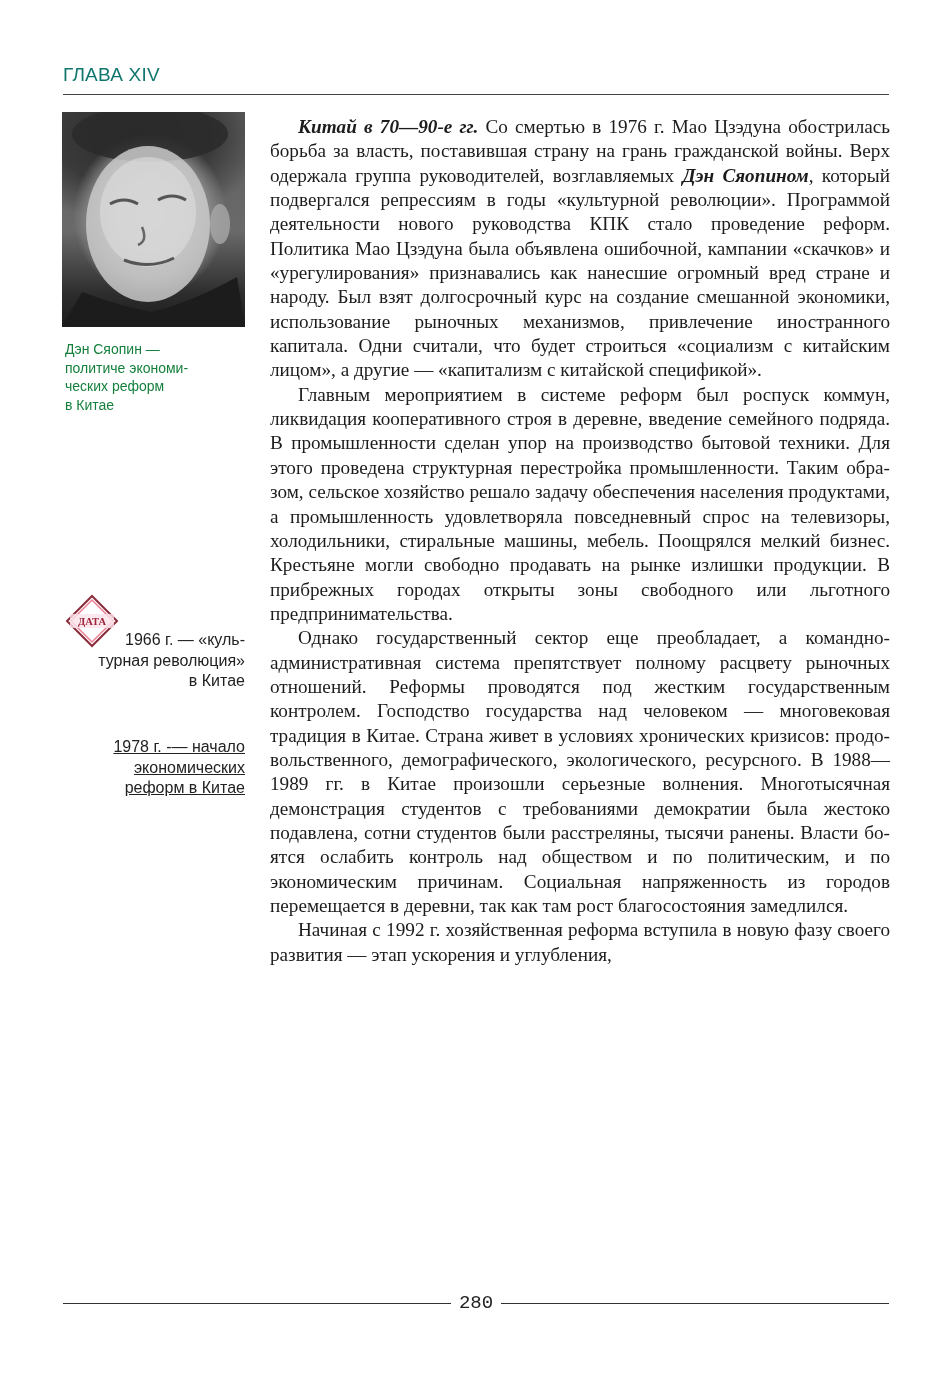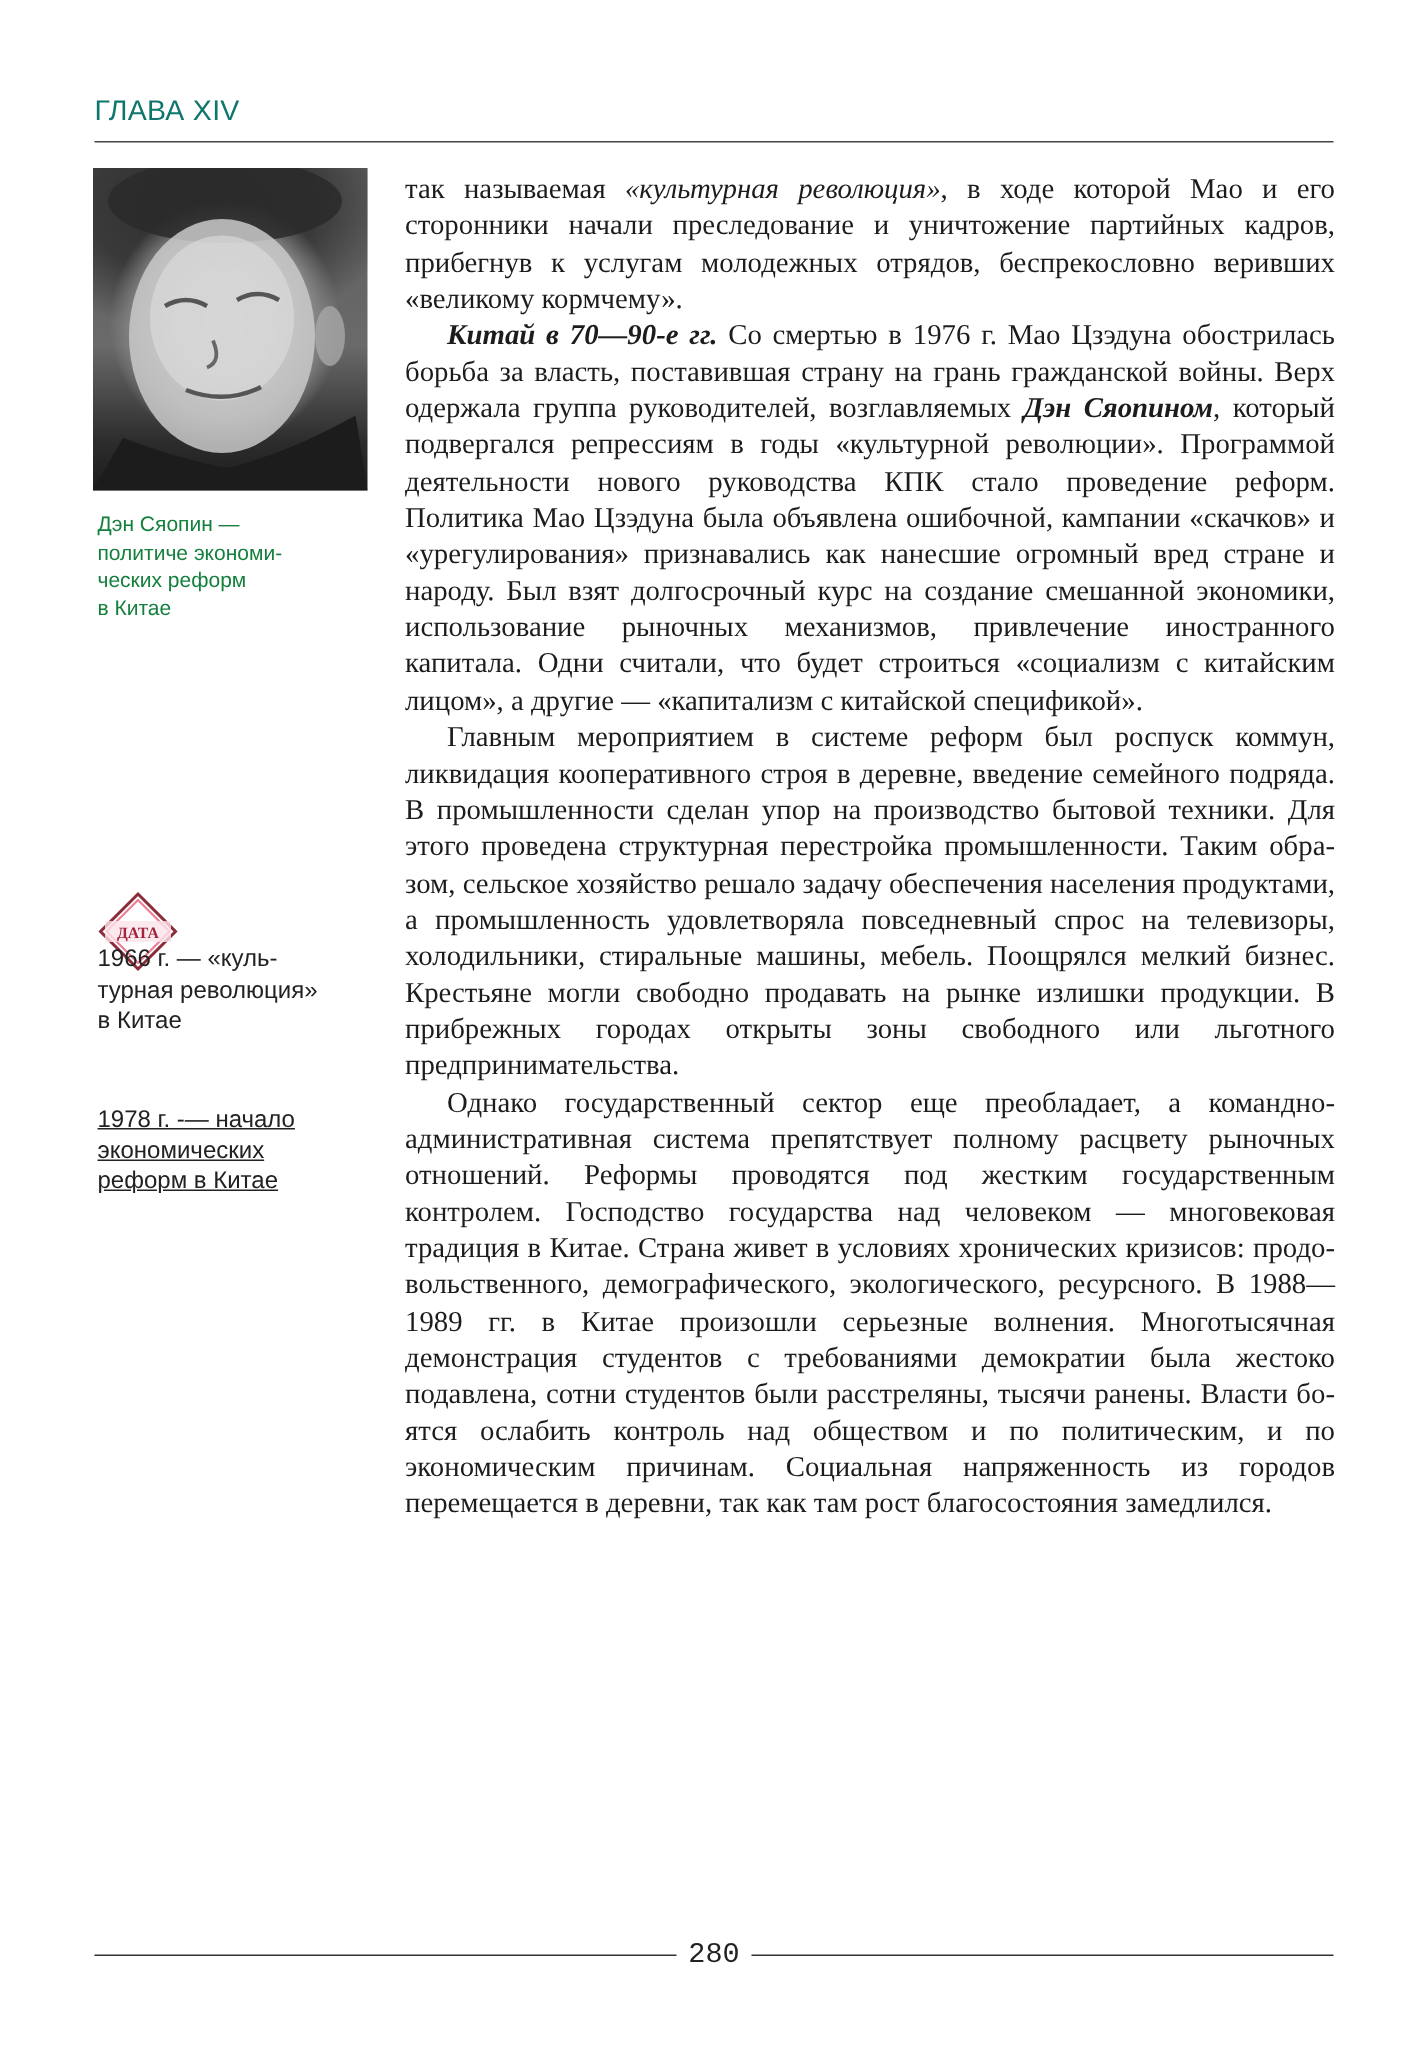--- a/index.html
+++ b/index.html
@@ -27,21 +27,21 @@
 
   .caption {
     position: absolute; left: 65px; top: 340px; width: 180px;
     font-family: "Liberation Sans", sans-serif; font-size: 14px; line-height: 18.5px; color: #15803d;
   }
   .date-badge {
     position: absolute; left: 65px; top: 594px; width: 54px; height: 54px;
   }
   .margin-note {
     position: absolute; left: 65px; width: 180px;
-    font-family: "Liberation Sans", sans-serif; font-size: 16px; line-height: 20.5px; color: #222;
+    font-family: "Liberation Sans", sans-serif; font-size: 16px; line-height: 20.5px; color: #222; text-align: right;
   }
   .note-1 { top: 630px; }
   .note-2 { top: 737px; text-decoration: underline; }
 
   
   .body-text {
     position: absolute; left: 270px; top: 115px; width: 620px;
     font-family: "Liberation Serif", serif; font-size: 19.2px; line-height: 24.35px;
     color: #1c1c1c; text-align: justify; hyphens: manual;
   }
@@ -100,23 +100,23 @@
   <div>турная революция»</div>
   <div>в Китае</div>
 </div>
 <div class="margin-note note-2">
   <div>1978 г. -— начало</div>
   <div>экономических</div>
   <div>реформ в Китае</div>
 </div>
 
 <div class="body-text">
-  <p class="first"><span>так называемая </span><span class="it">«культурная революция»</span><span>, в ходе которой Мао и его сторонники начали преследование и уничтоже­ние партийных кадров, прибегнув к услугам молодежных отрядов, беспрекословно веривших «великому кормчему».</span></p>
   <p><span class="bold">Китай в 70—90-е гг.</span><span> Со смертью в 1976 г. Мао Цзэдуна обострилась борьба за власть, поставившая страну на грань гражданской войны. Верх одержала группа руководите­лей, возглавляемых </span><span class="bold">Дэн Сяопином</span><span>, который подвергался репрессиям в годы «культурной революции». Программой деятельности нового руководства КПК стало проведение реформ. Политика Мао Цзэдуна была объявлена ошибоч­ной, кампании «скачков» и «урегулирования» признава­лись как нанесшие огромный вред стране и народу. Был взят долгосрочный курс на создание смешанной экономи­ки, использование рыночных механизмов, привлечение иностранного капитала. Одни считали, что будет строить­ся «социализм с китайским лицом», а другие — «капита­лизм с китайской спецификой».</span></p>
   <p>Главным мероприятием в системе реформ был роспуск коммун, ликвидация кооперативного строя в деревне, вве­дение семейного подряда. В промышленности сделан упор на производство бытовой техники. Для этого проведена структурная перестройка промышленности. Таким обра­зом, сельское хозяйство решало задачу обеспечения на­селения продуктами, а промышленность удовлетворяла повседневный спрос на телевизоры, холодильники, сти­ральные машины, мебель. Поощрялся мелкий бизнес. Крестьяне могли свободно продавать на рынке излишки продукции. В прибрежных городах открыты зоны свобод­ного или льготного предпринимательства.</p>
   <p>Однако государственный сектор еще преобладает, а ко­мандно-административная система препятствует полному расцвету рыночных отношений. Реформы проводятся под жестким государственным контролем. Господство госу­дарства над человеком — многовековая традиция в Китае. Страна живет в условиях хронических кризисов: продо­вольственного, демографического, экологического, ре­сурсного. В 1988—1989 гг. в Китае произошли серьезные волнения. Многотысячная демонстрация студентов с тре­бованиями демократии была жестоко подавлена, сотни студентов были расстреляны, тысячи ранены. Власти бо­ятся ослабить контроль над обществом и по политиче­ским, и по экономическим причинам. Социальная напря­женность из городов перемещается в деревни, так как там рост благосостояния замедлился.</p>
+  <p>Начиная с 1992 г. хозяйственная реформа вступила в но­вую фазу своего развития — этап ускорения и углубления,</p>
 </div>
 
 <div class="folio">
   <div class="rule"></div>
   <div class="num">280</div>
   <div class="rule"></div>
 </div>
 
 </body></html>

